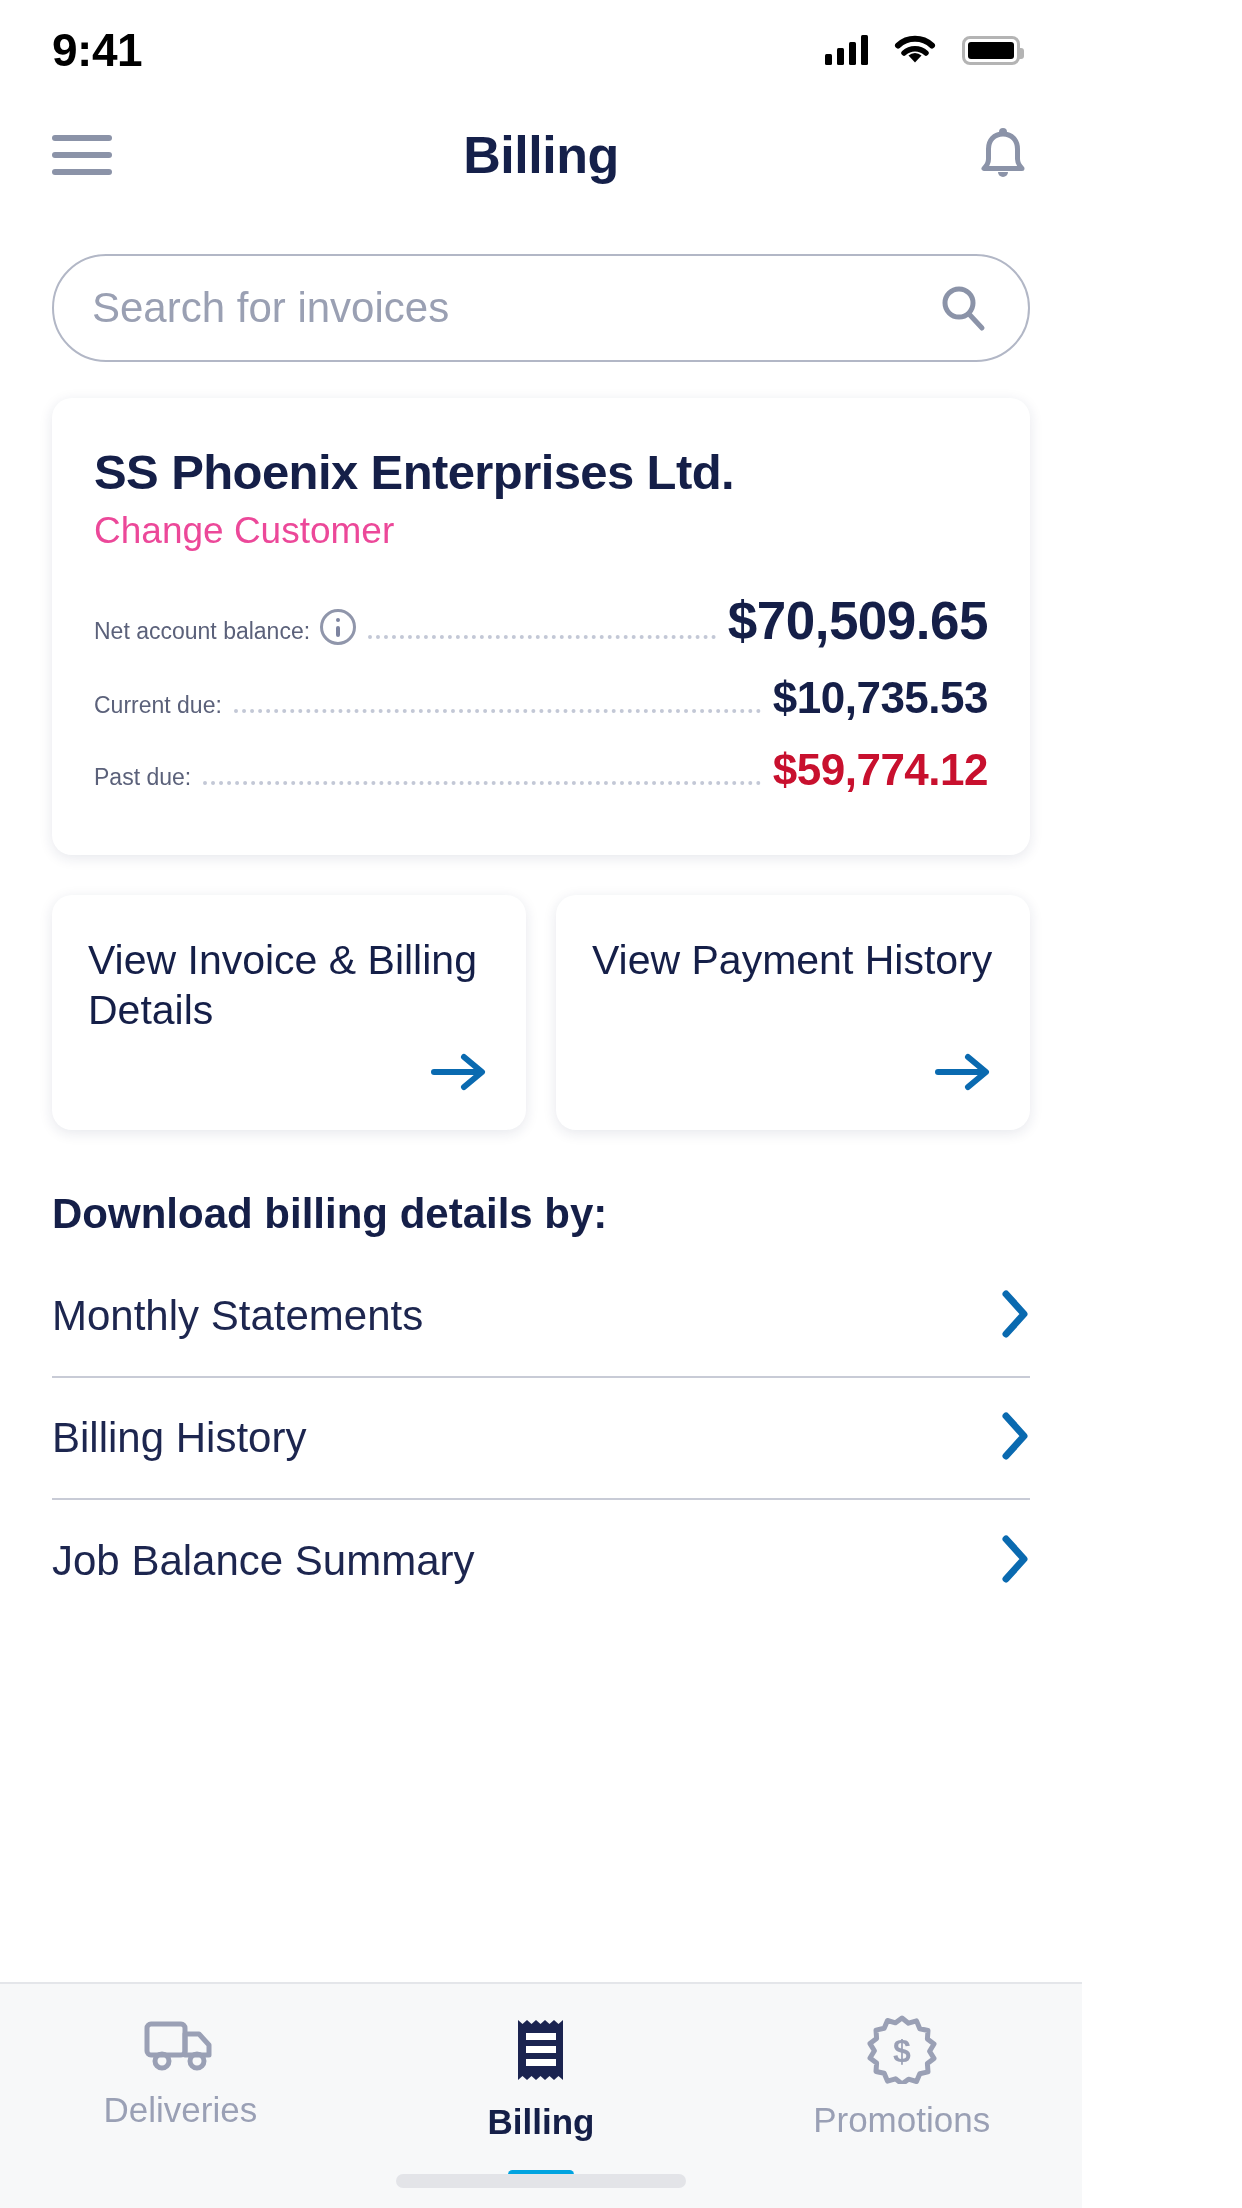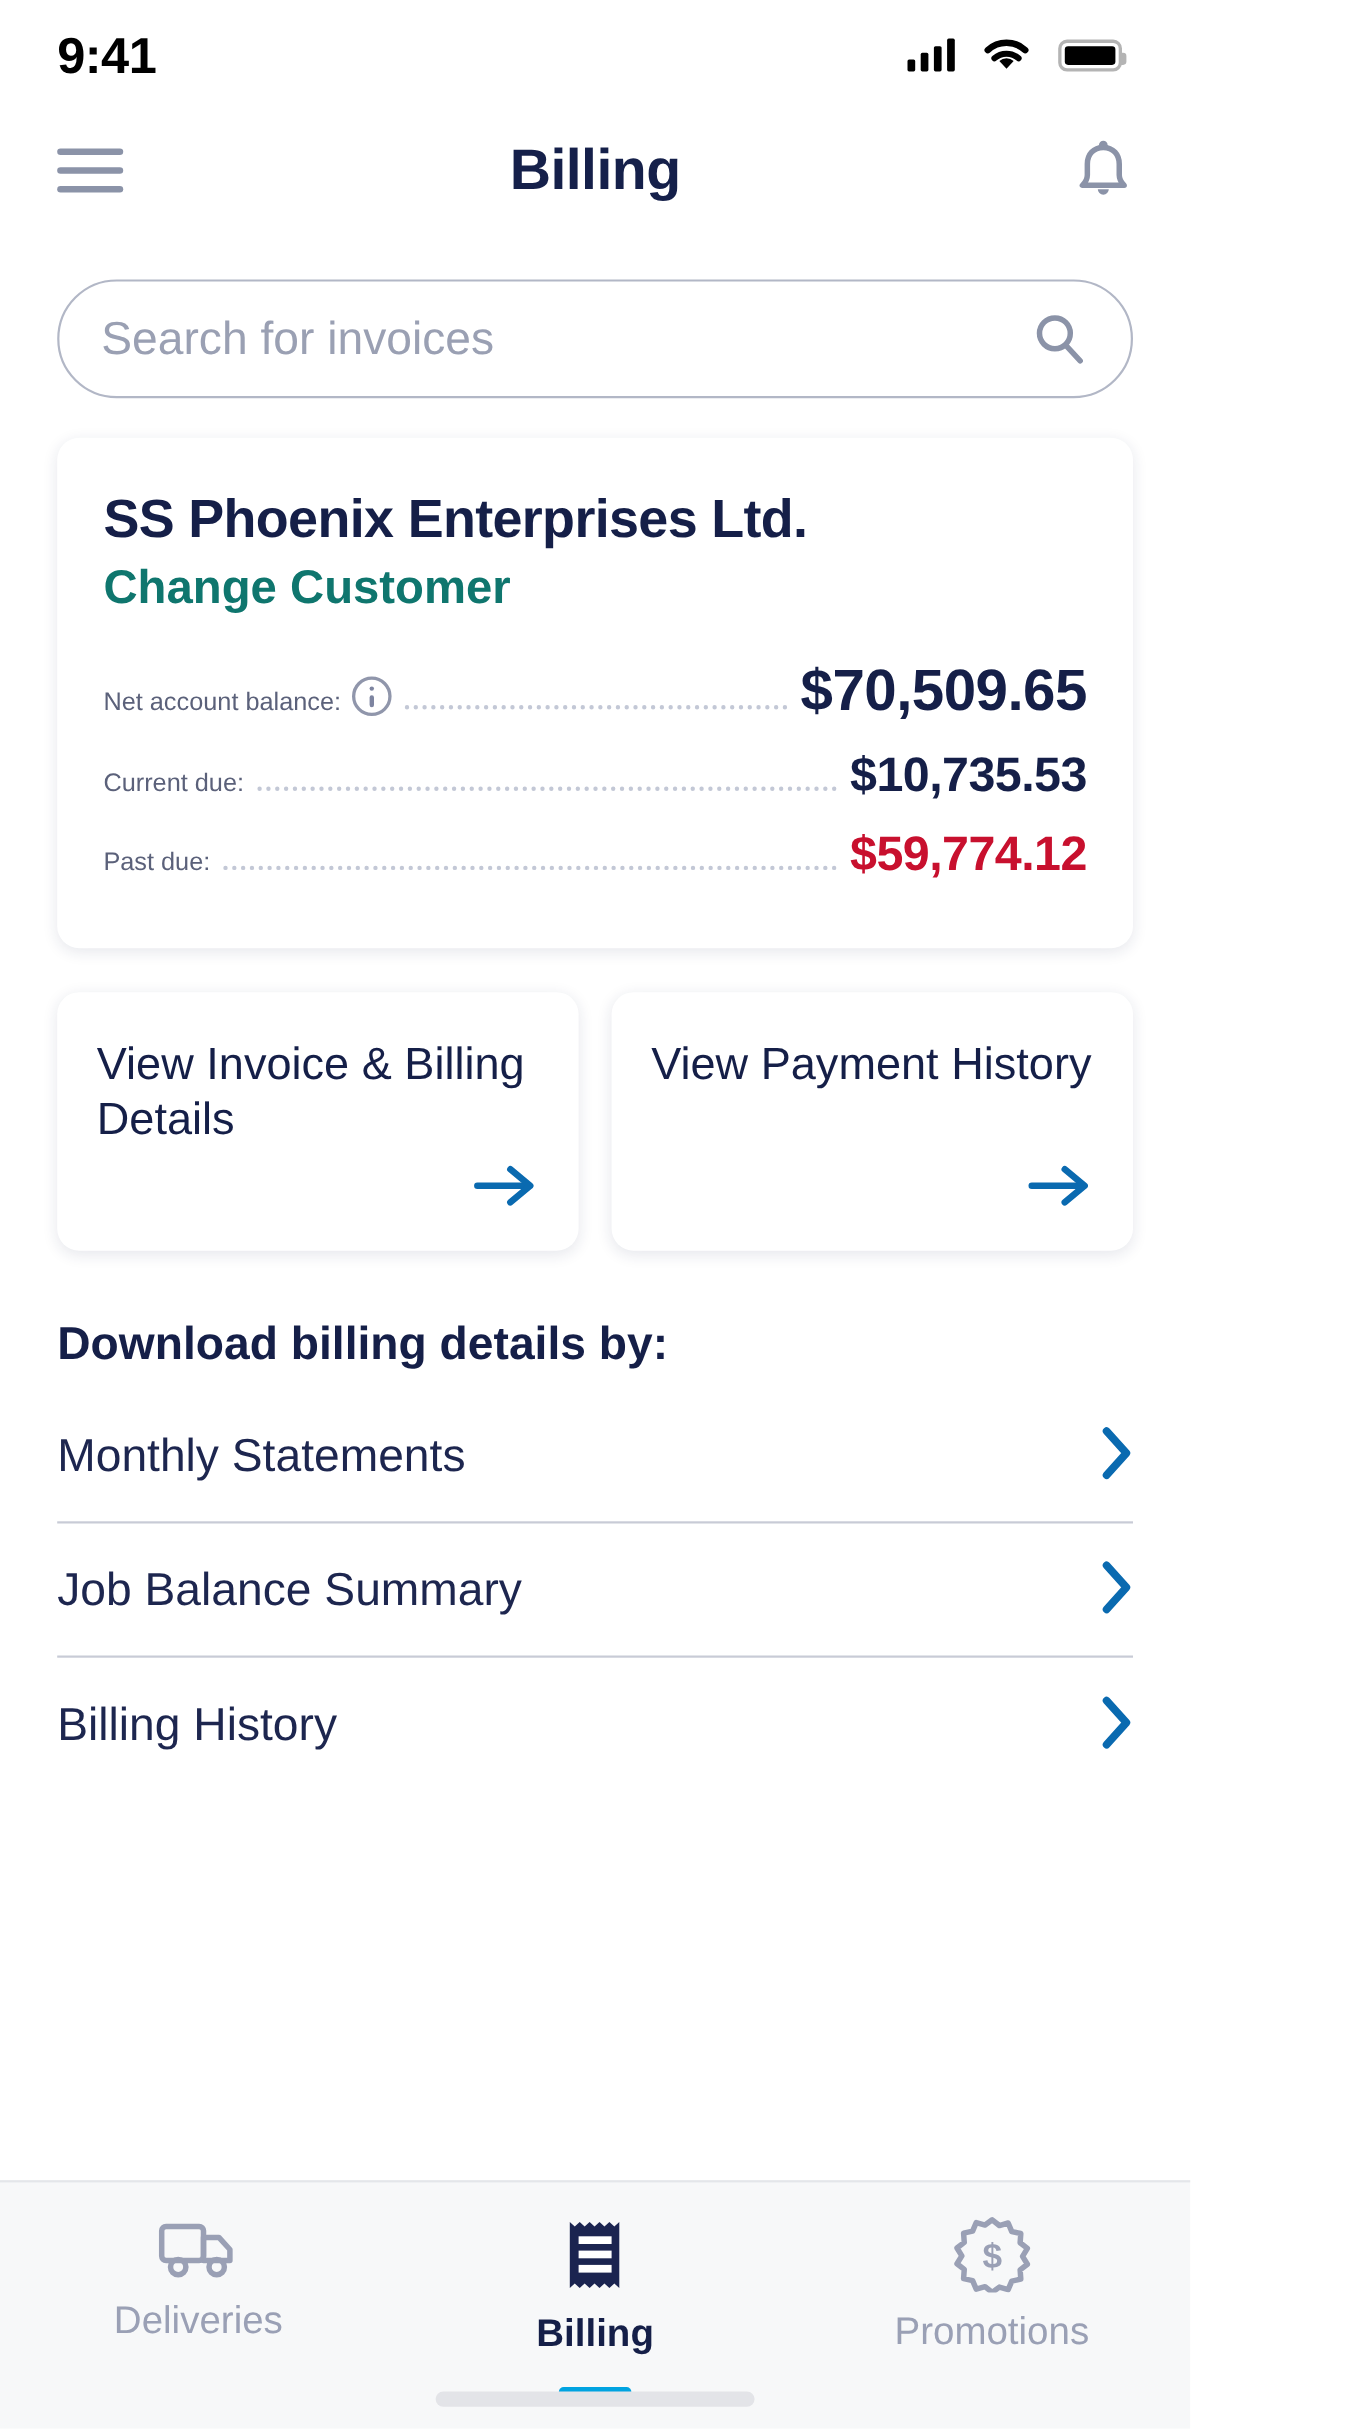--- a/index.html
+++ b/index.html
@@ -35,21 +35,21 @@
 
   
   .search { margin-top:44px; height:108px; border:2px solid #b2b7c6; border-radius:56px; display:flex; align-items:center; padding:0 40px 0 38px; background:#fff; }
   .search-input { flex:1; border:none; outline:none; font-size:42px; color:#2a3050; font-family:inherit; background:transparent; }
   .search-input::placeholder { color:#9aa0b3; }
 
   
   .card { background:#fff; border-radius:20px; box-shadow:0 3px 14px rgba(30,40,80,0.11); }
   .cust-card { margin-top:36px; padding:46px 42px 60px 42px; }
   .cust-name { font-size:49px; font-weight:700; color:#151f48; letter-spacing:-0.6px; }
-  .cust-change { display:inline-block; margin-top:10px; font-size:43px; font-weight:700; color:#0f766e; cursor:pointer; }
+  .cust-change { display:inline-block; margin-top:10px; font-size:37px; font-weight:400; color:#ec4899; cursor:pointer; }
 
   .bal-list { margin-top:38px; }
   .bal-row { display:flex; align-items:baseline; margin-bottom:22px; }
   .bal-row:last-child { margin-bottom:0; }
   .bal-label { font-size:23px; color:#5b617a; white-space:nowrap; }
   .info-ico { display:inline-block; width:36px; height:36px; border:3px solid #9096ab; border-radius:50%; position:relative; margin-left:10px; top:6px; flex:none; cursor:pointer; }
   .info-ico::before{content:"";position:absolute;left:50%;top:6px;transform:translateX(-50%);width:4px;height:4px;border-radius:50%;background:#7d84a0;}
   .info-ico::after{content:"";position:absolute;left:50%;top:14px;transform:translateX(-50%);width:4px;height:11px;background:#7d84a0;border-radius:2px;}
   .leader { flex:1; border-bottom:4px dotted #c3c8d6; margin:0 12px 8px 12px; min-width:20px; }
   .bal-val { font-size:44px; font-weight:700; color:#151f48; white-space:nowrap; letter-spacing:-0.5px; }
@@ -184,30 +184,30 @@
       <div class="dl-item">
         <span class="dl-label">Monthly Statements</span>
         <span>
           <svg width="32" height="52" viewBox="0 0 32 52">
             <polyline points="8,6 26,26 8,46" fill="none" stroke="#0a6ab0" stroke-width="7" stroke-linecap="round" stroke-linejoin="round"></polyline>
           </svg>
         </span>
       </div>
 
       <div class="dl-item">
-        <span class="dl-label">Job Balance Summary</span>
+        <span class="dl-label">Billing History</span>
         <span>
           <svg width="32" height="52" viewBox="0 0 32 52">
             <polyline points="8,6 26,26 8,46" fill="none" stroke="#0a6ab0" stroke-width="7" stroke-linecap="round" stroke-linejoin="round"></polyline>
           </svg>
         </span>
       </div>
 
       <div class="dl-item">
-        <span class="dl-label">Billing History</span>
+        <span class="dl-label">Job Balance Summary</span>
         <span>
           <svg width="32" height="52" viewBox="0 0 32 52">
             <polyline points="8,6 26,26 8,46" fill="none" stroke="#0a6ab0" stroke-width="7" stroke-linecap="round" stroke-linejoin="round"></polyline>
           </svg>
         </span>
       </div>
 
     </div>
   </div>
 

